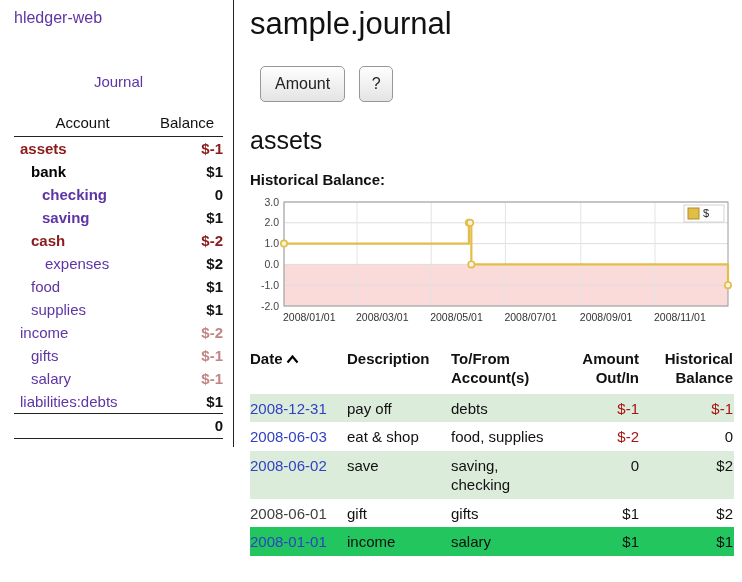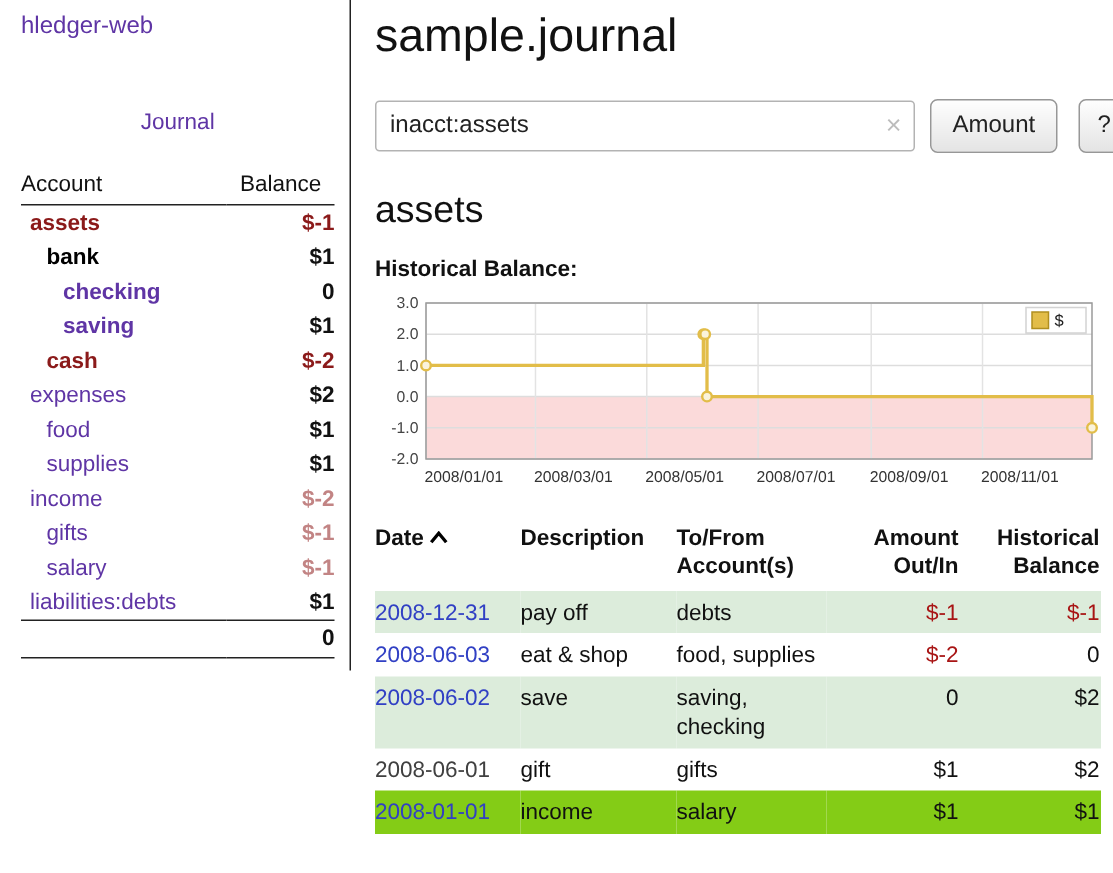--- a/index.html
+++ b/index.html
@@ -11,21 +11,21 @@
   }
   a { text-decoration:none; cursor:pointer; }
   .layout { display:flex; width:742px; }
 
   
   .sidebar { width:234px; flex:0 0 234px; }
   .sidebar-inner { border-right:1px solid #222; padding:9px 10px 8px 14px; }
   .app-title { display:block; margin:0 0 46px 0; font-size:16px; }
   .journal-link { display:block; margin:0 0 22px 0; font-size:15px;text-align:center; }
   table.accounts { width:100%; border-collapse:collapse; font-size:15px; }
-  table.accounts th { font-weight:400; text-align:left; padding:2px 0 5px 0; border-bottom:1px solid #222; }
+  table.accounts th { font-weight:400; text-align:center; padding:2px 0 5px 0; border-bottom:1px solid #222; }
   table.accounts th.bal { text-align:center; }
   table.accounts td { padding:3px 0; white-space:nowrap; }
   table.accounts td.bal { text-align:right; font-weight:700; }
   table.accounts tr.total td { border-top:1px solid #222; border-bottom:1px solid #222; font-weight:700; padding:3px 0 4px 0; }
 
   
   .main { flex:1 1 auto; padding:0 8px 0 16px; }
   .page-title { font-size:31px; font-weight:400; margin:6px 0 24px 0; }
   .search-row { display:flex; align-items:center; margin:0 0 24px 0; }
   .search-box { position:relative; }
@@ -83,21 +83,21 @@
             </tr>
             <tr>
               <td style="padding-left: 28px;"><a style="color: rgb(95, 53, 165); font-weight: 700;">saving</a></td>
               <td class="bal" style="color: rgb(17, 17, 17);">$1</td>
             </tr>
             <tr>
               <td style="padding-left: 17px;"><a style="color: rgb(139, 26, 26); font-weight: 700;">cash</a></td>
               <td class="bal" style="color: rgb(139, 26, 26);">$-2</td>
             </tr>
             <tr>
-              <td style="padding-left: 6px;"><a style="color: rgb(95, 53, 165);">expenses</a></td>
+              <td style="padding-left: 6px;"><a style="color: rgb(95, 53, 165); margin-left: 25px;">expenses</a></td>
               <td class="bal" style="color: rgb(17, 17, 17);">$2</td>
             </tr>
             <tr>
               <td style="padding-left: 17px;"><a style="color: rgb(95, 53, 165);">food</a></td>
               <td class="bal" style="color: rgb(17, 17, 17);">$1</td>
             </tr>
             <tr>
               <td style="padding-left: 17px;"><a style="color: rgb(95, 53, 165);">supplies</a></td>
               <td class="bal" style="color: rgb(17, 17, 17);">$1</td>
             </tr>
@@ -125,24 +125,20 @@
           </tr>
         </tfoot>
       </table>
     </div>
   </aside>
 
   <main class="main">
     <h1 class="page-title">sample.journal</h1>
 
     <div class="search-row">
-      <div class="search-box">
-        <input class="search-input" type="text" value="inacct:assets" style="">
-        <span class="clear-x">×</span>
-      </div>
       <button class="btn">Amount</button>
       <button class="btn btn-help">?</button>
     </div>
 
     <h2 class="account-heading">assets</h2>
 
     <div class="chart-label">Historical Balance:</div>
     <svg id="balance-chart" width="484" height="142">
         <rect x="34" y="70.4" width="444" height="41.599999999999994" fill="#fbdada"></rect>
         <line x1="34" y1="8" x2="478" y2="8" stroke="#dddddd" stroke-width="1"></line>
@@ -224,21 +220,21 @@
             <td class="num">0</td>
             <td class="num">$2</td>
           </tr>
           <tr>
             <td><a style="color: #404040;">2008-06-01</a></td>
             <td>gift</td>
             <td>gifts</td>
             <td class="num">$1</td>
             <td class="num">$2</td>
           </tr>
-          <tr style="background: #84cc16;">
+          <tr style="background: #22c55e;">
             <td><a style="color: rgb(49, 64, 196);">2008-01-01</a></td>
             <td>income</td>
             <td>salary</td>
             <td class="num">$1</td>
             <td class="num">$1</td>
           </tr>
         </tbody>
     </table>
   </main>
 

